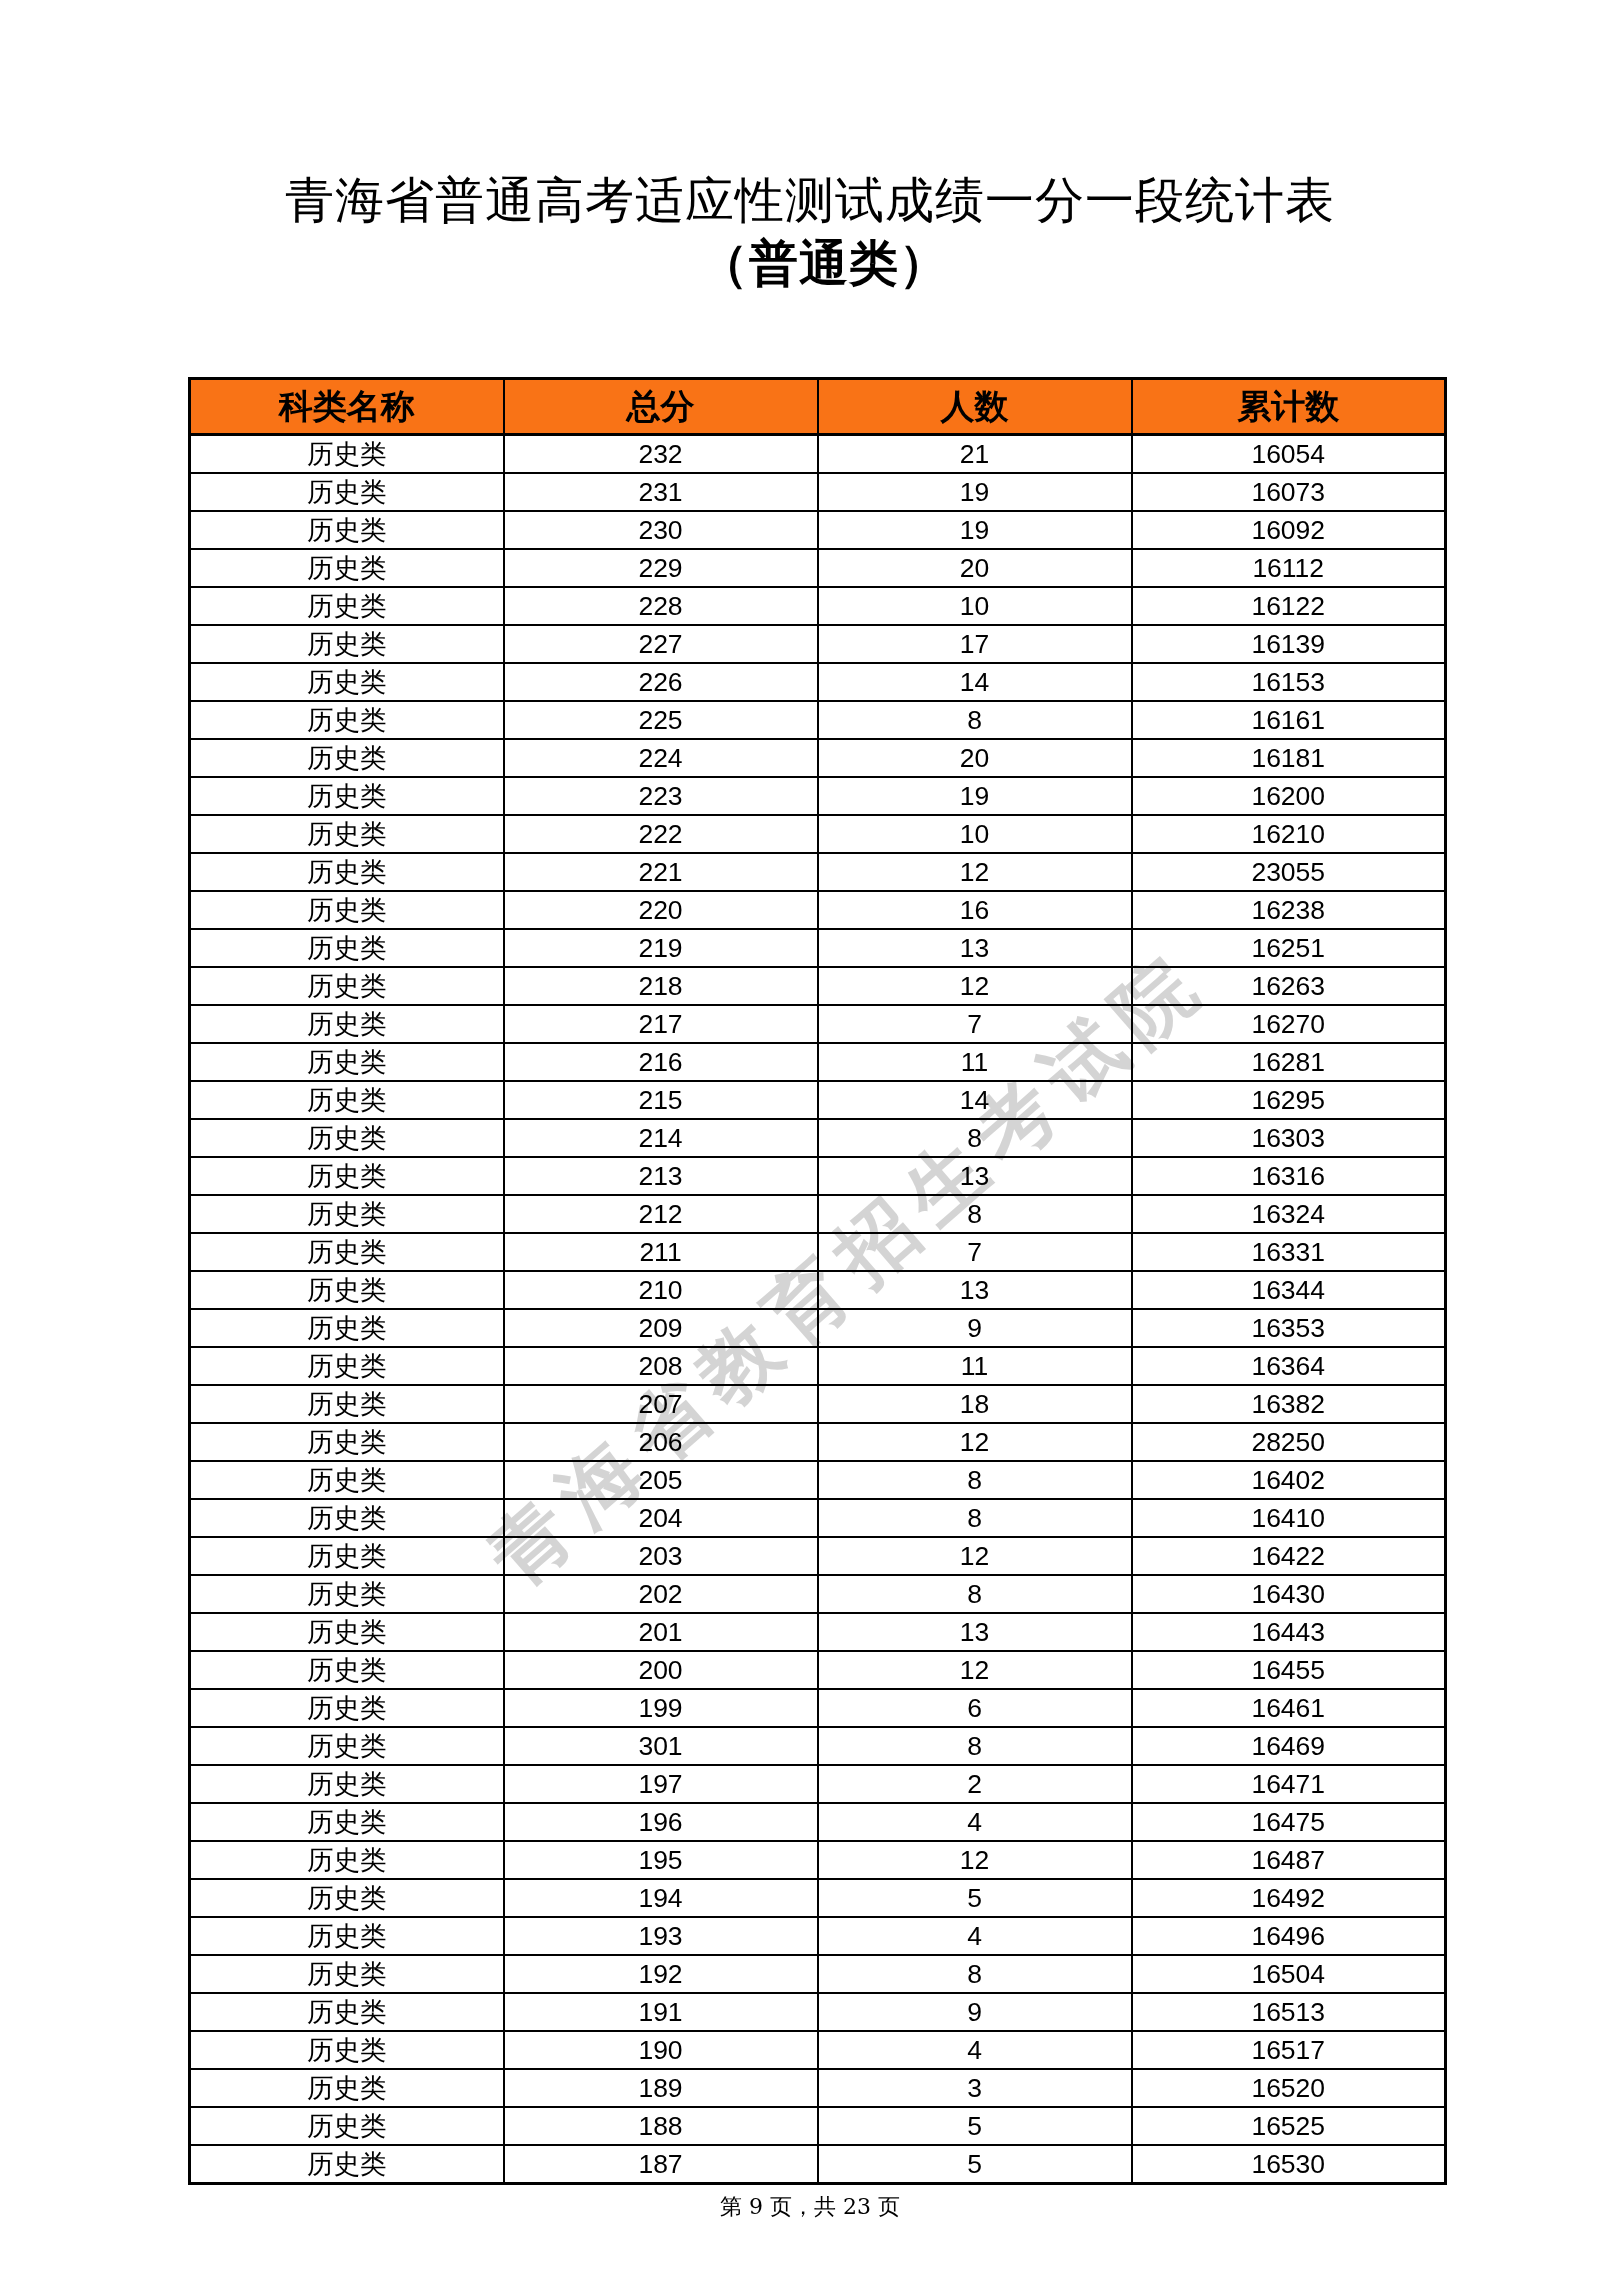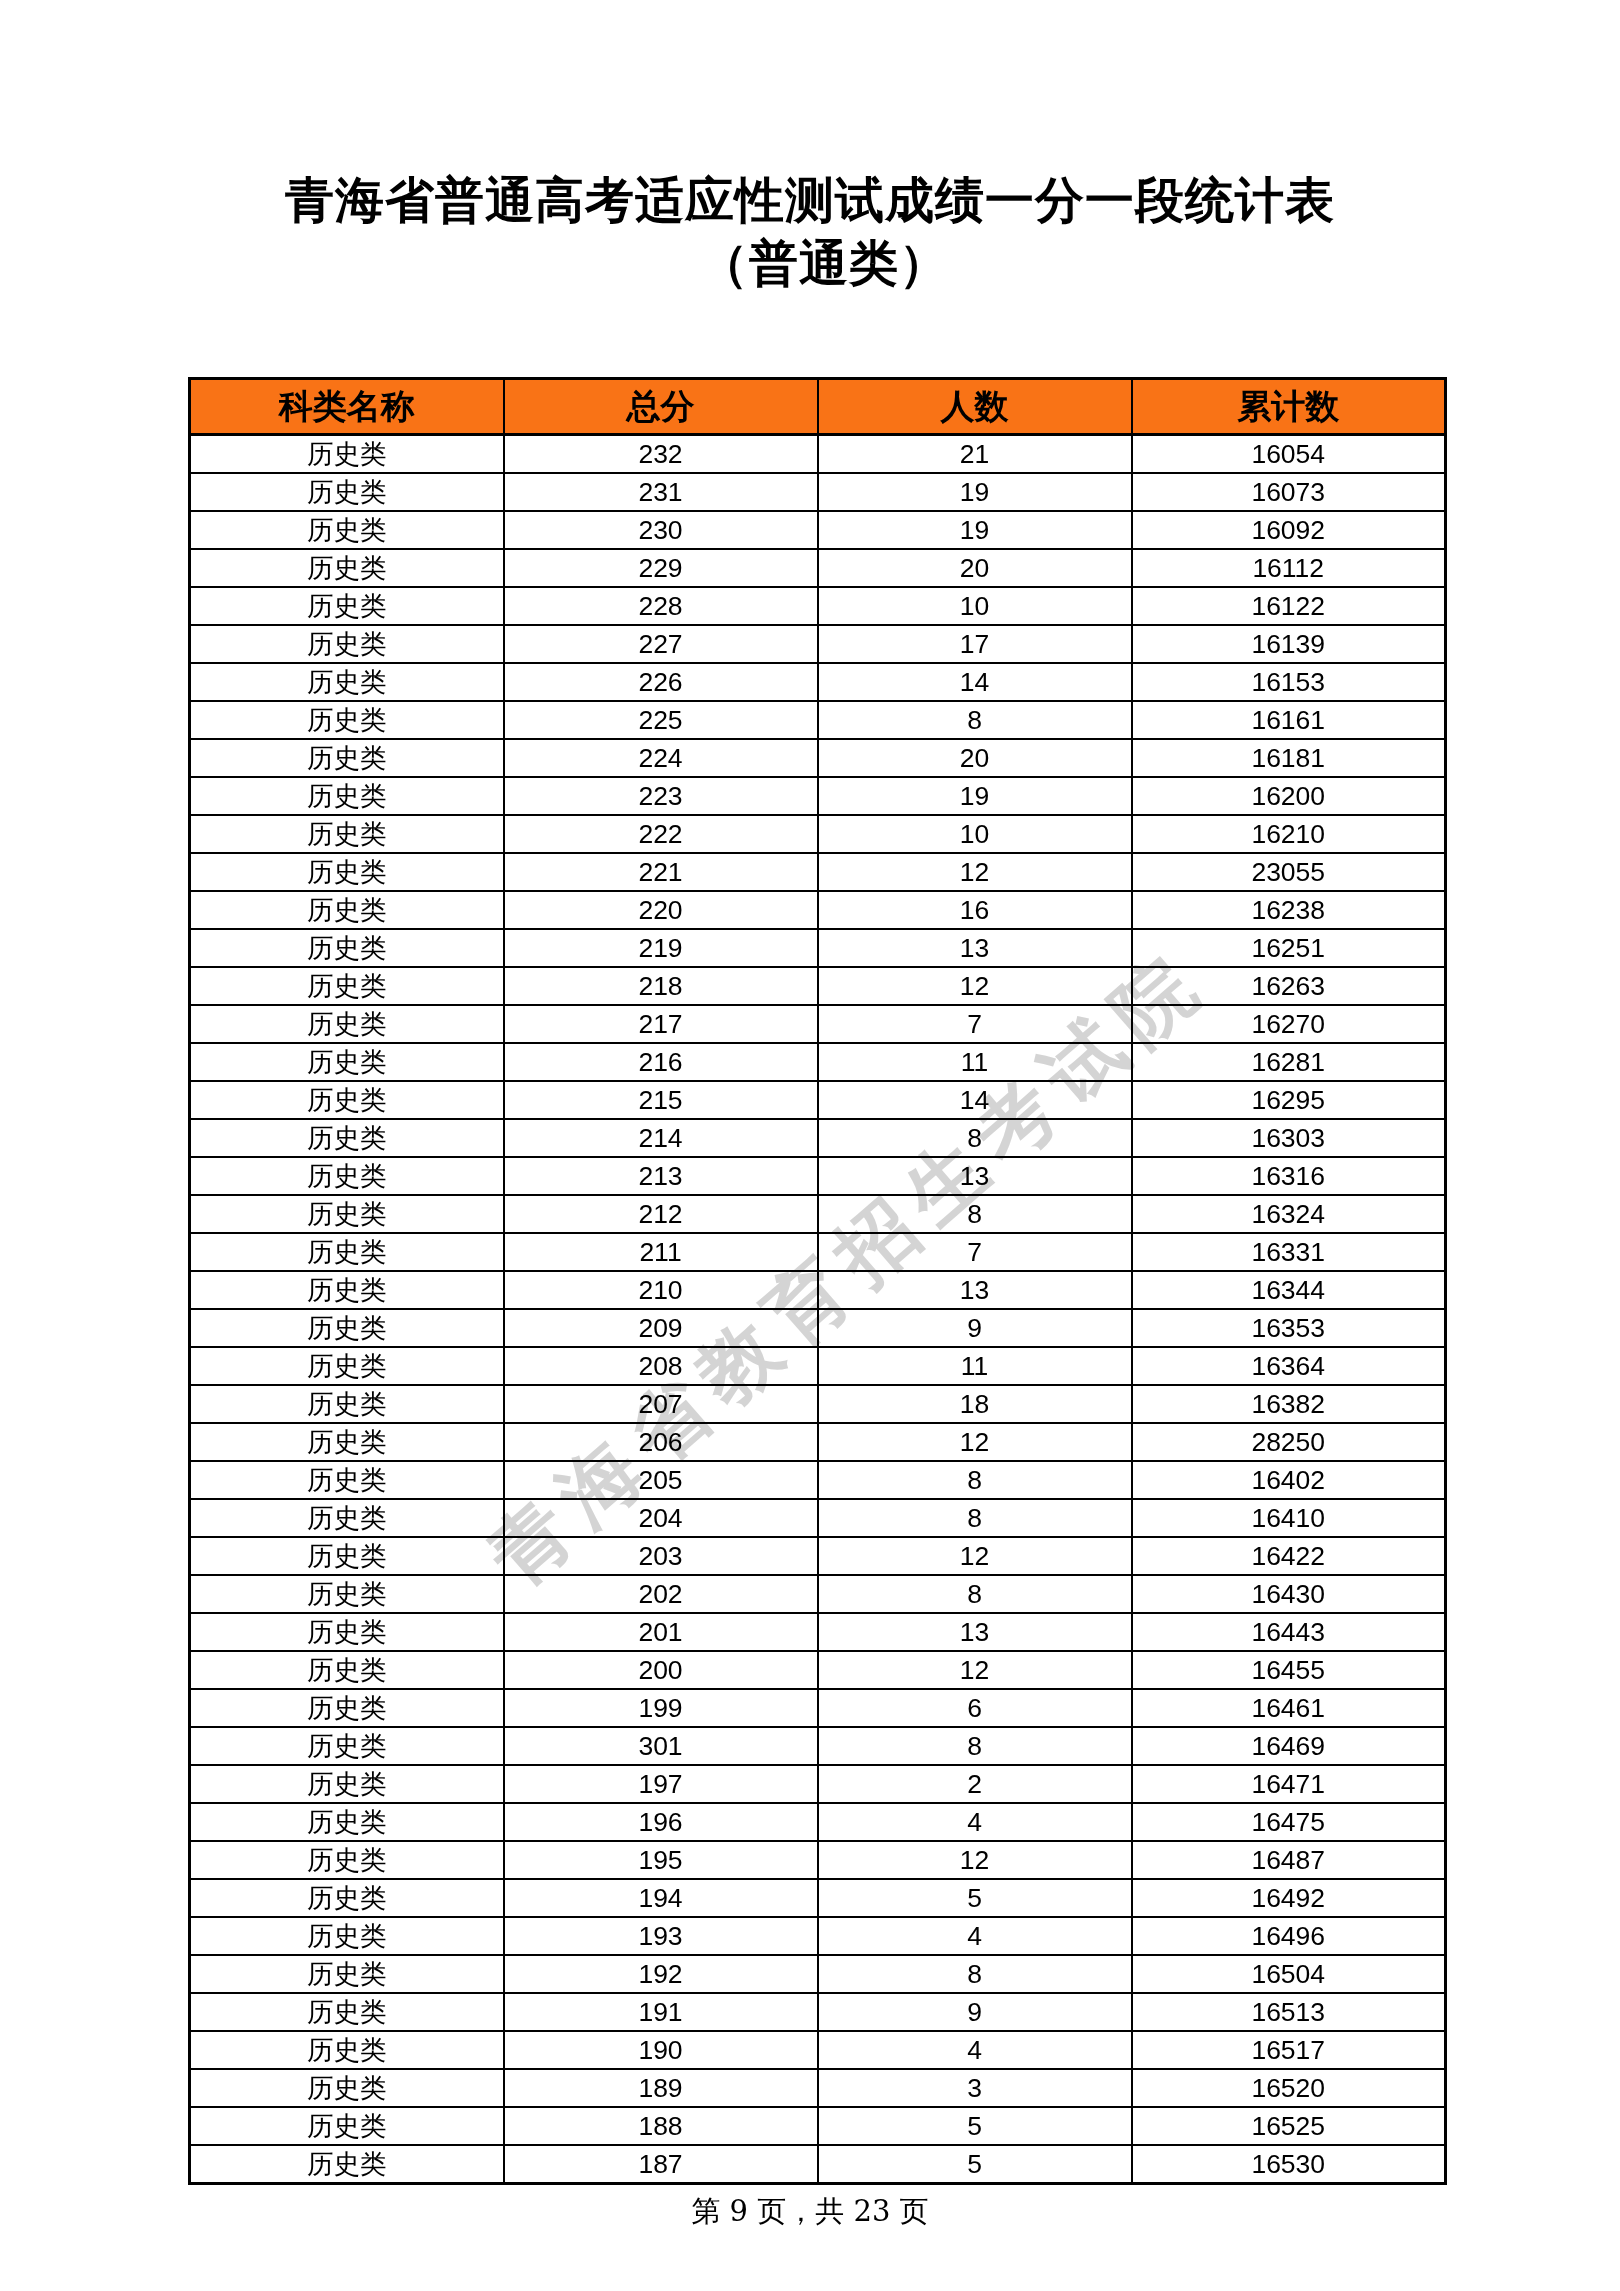--- a/index.html
+++ b/index.html
@@ -17,21 +17,21 @@
   .title-block {
     position: absolute;
     top: 169px;
     left: 0;
     width: 100%;
     text-align: center;
     z-index: 3;
   }
   .title-line1 {
     font-size: 49px;
-    font-weight: bold;
+    font-weight: normal;
     line-height: 63px;
     letter-spacing: 1px;
   }
   .title-line2 {
     font-size: 49px;
     font-weight: bold;
     line-height: 63px;
     letter-spacing: 1px;
     margin-left: 28px;
   }
@@ -89,21 +89,21 @@
     text-align: center;
     vertical-align: middle;
   }
   table.score-table { border: 3.9px solid #000000; }
   .footer {
     position: absolute;
     top: 2192px;
     left: 0;
     width: 100%;
     text-align: center;
-    font-size: 29px;
+    font-size: 22px;
     font-family: "DejaVu Serif", "Liberation Serif", serif;
     z-index: 3;
   }
 </style>
 </head>
 <body>
 
 <div class="page">
 
   <div class="watermark">青海省教育招生考试院</div>

